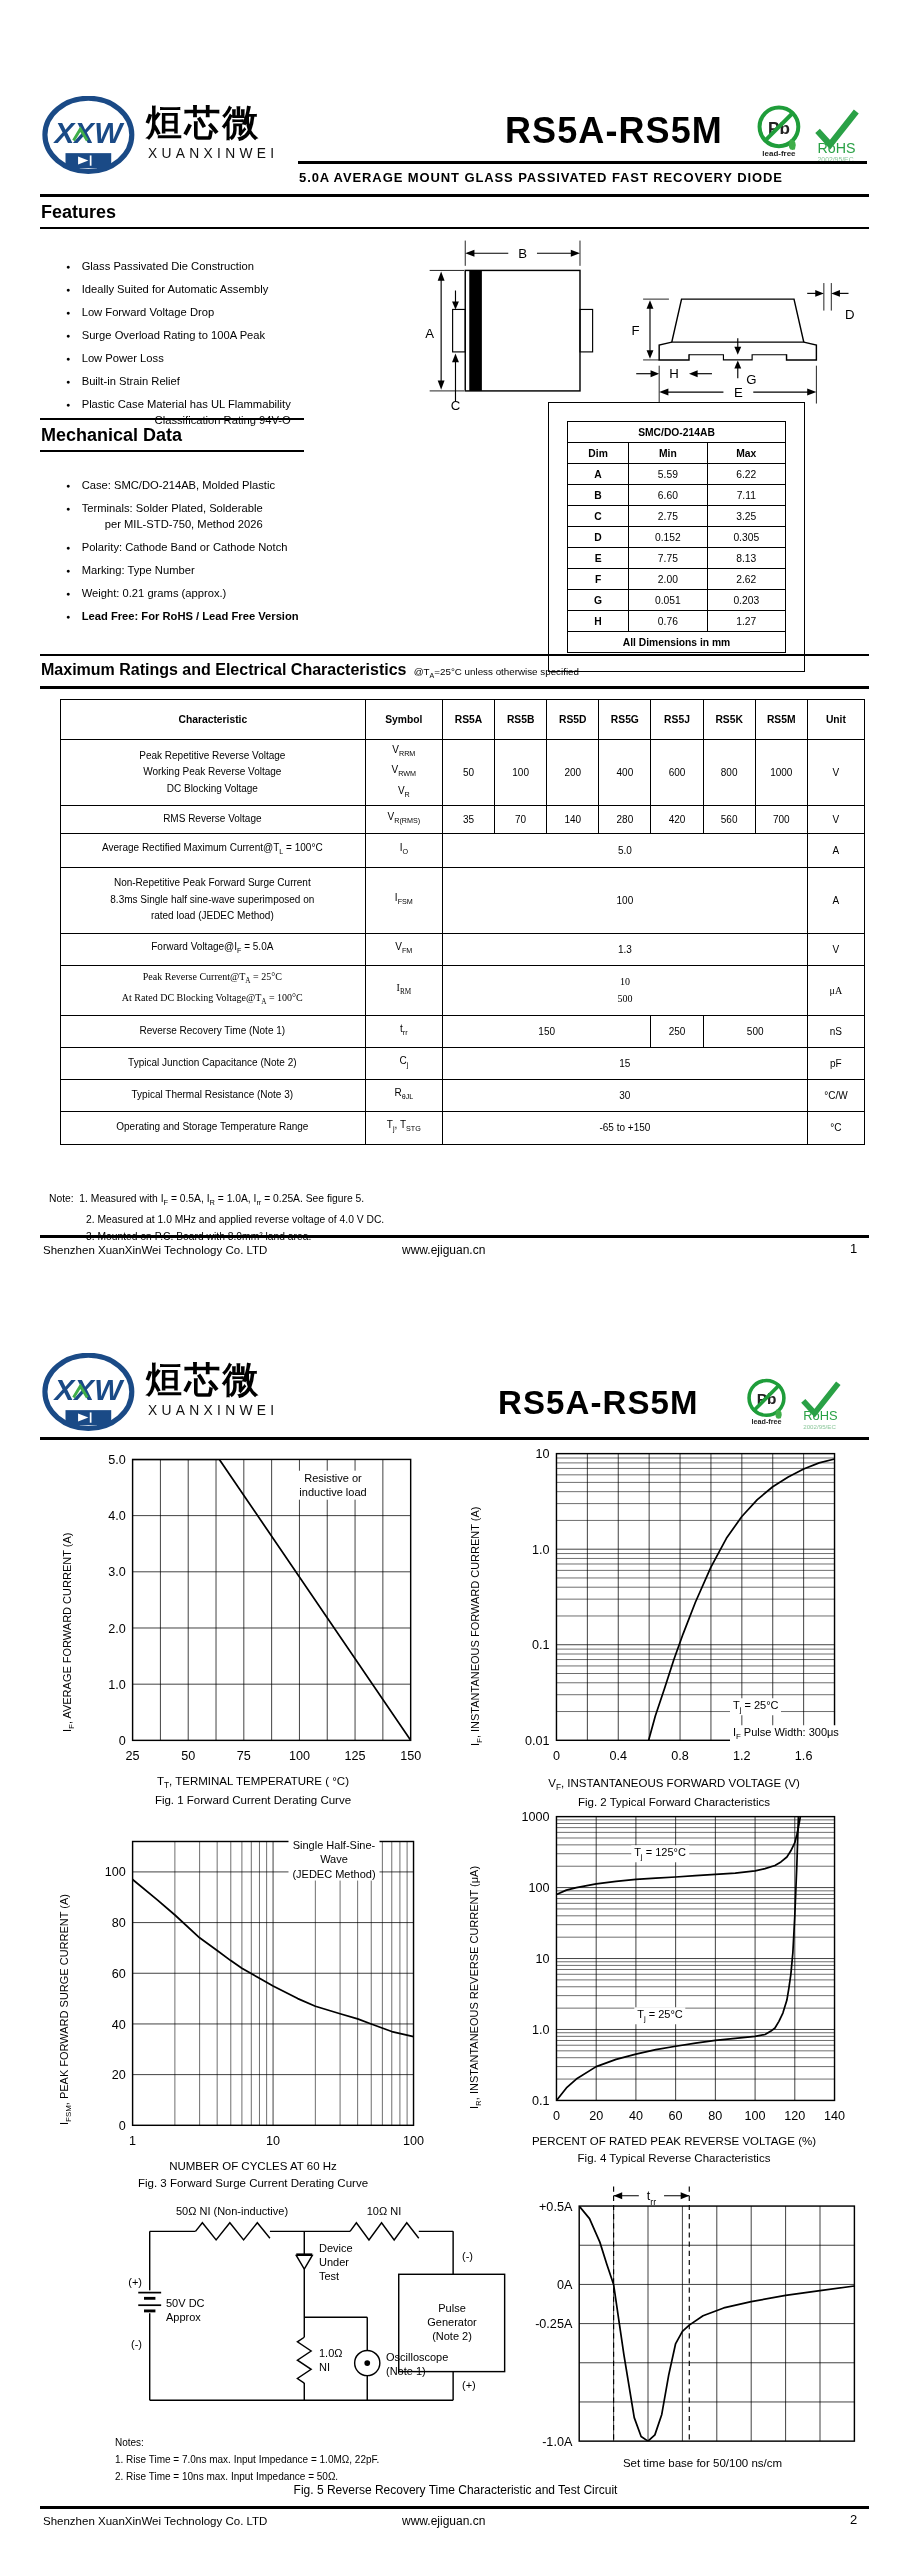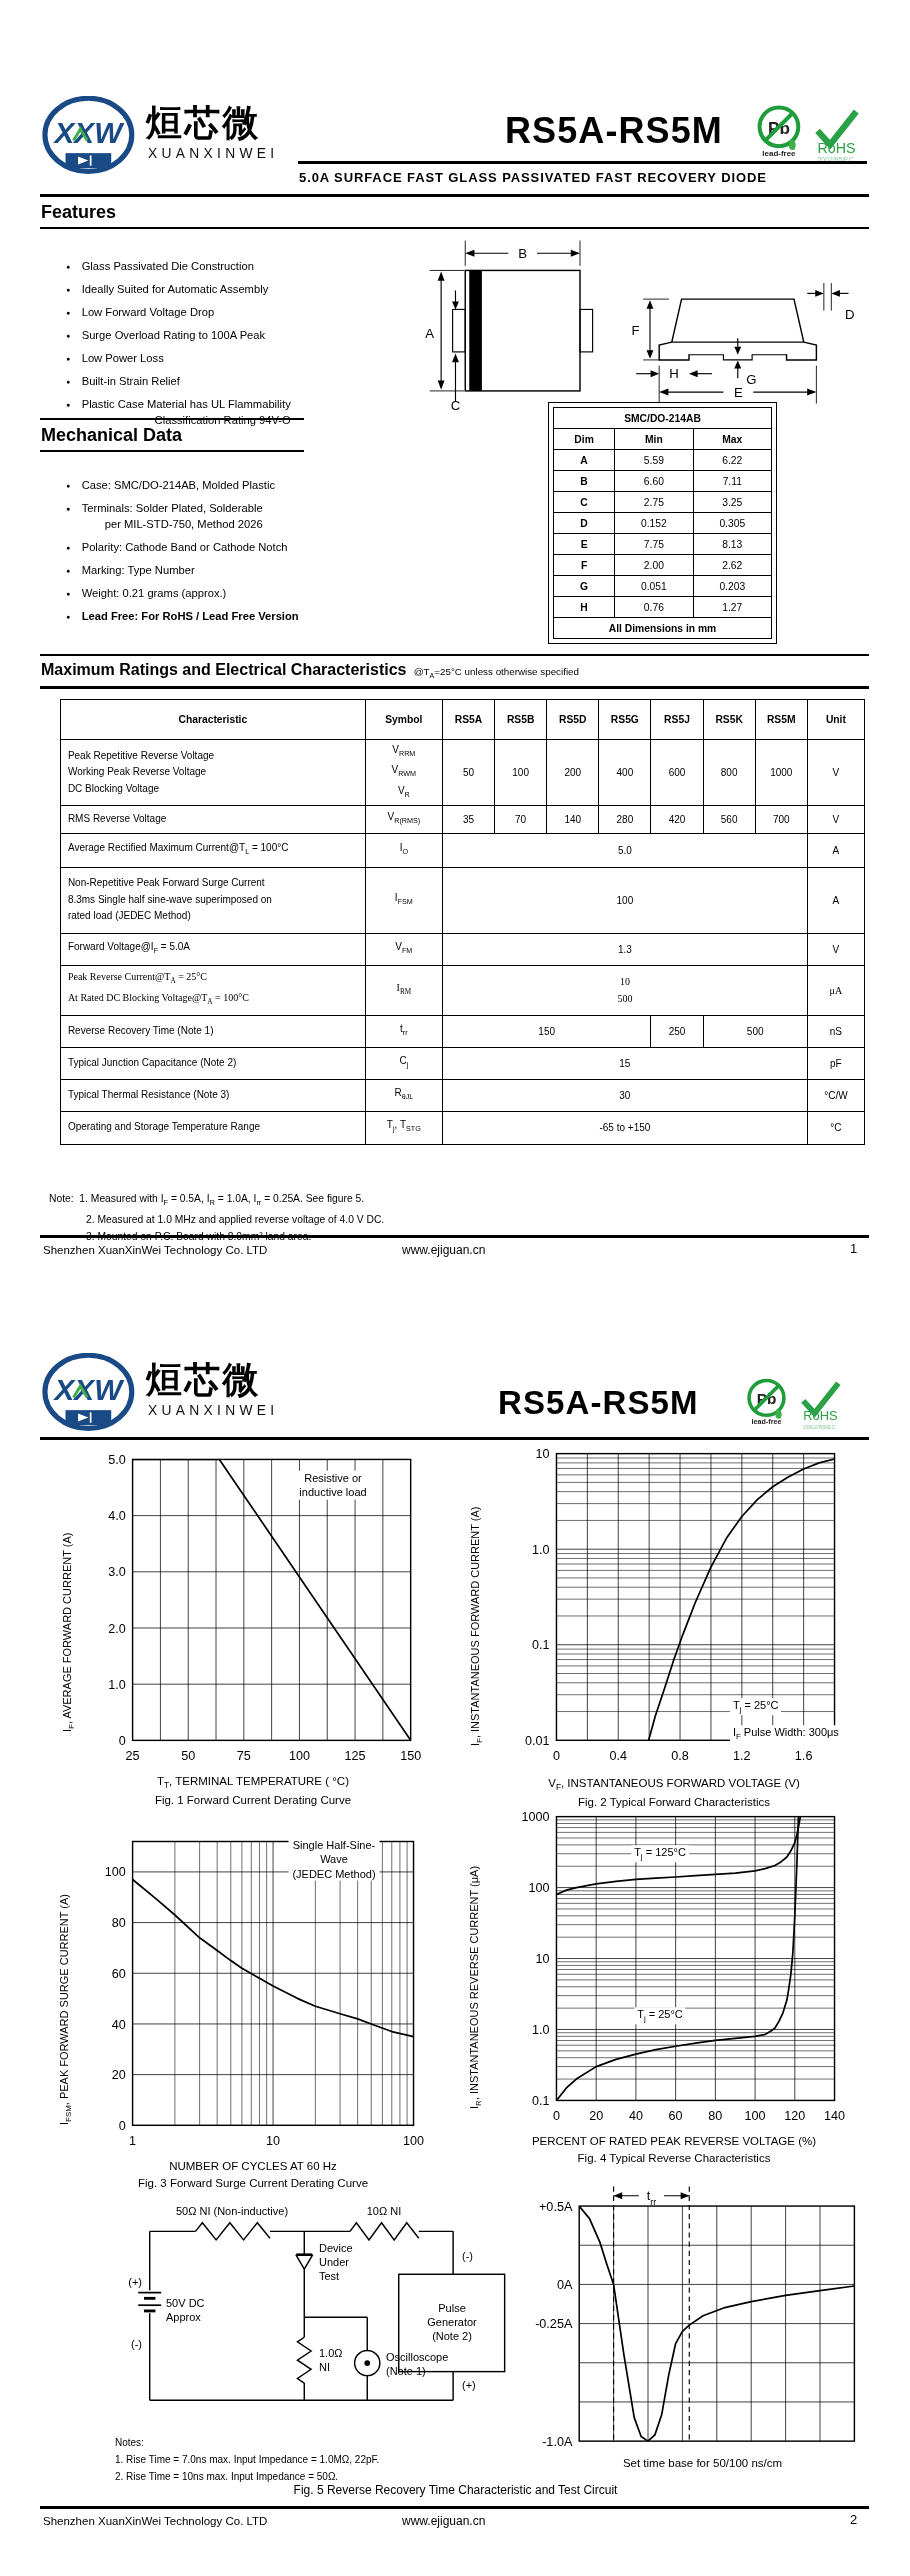--- a/index.html
+++ b/index.html
@@ -11,31 +11,31 @@
   .subtitle{font-weight:bold;font-size:13px;letter-spacing:0.9px;white-space:nowrap;}
   .sec-head{font-weight:bold;font-size:18px;}
   .logo-cn{position:absolute;left:106px;top:3.4px;font-size:36px;font-weight:600;letter-spacing:2.3px;white-space:nowrap;}
   .logo-en{position:absolute;left:108px;top:50px;font-size:13.8px;letter-spacing:4.3px;white-space:nowrap;color:#111;}
   ul.blist{list-style:none;margin:16px;padding:0;text-align:right;}
   ul.blist li{display:flex;gap:11.5px;margin-bottom:7.5px;font-size:11.2px;}
   ul.blist .blt{font-size:6.9px;line-height:15.5px;}
   ul.blist .txt{white-space:pre-line;line-height:15.5px;}
   .bold{font-weight:bold;}
   
-  .dimwrap{position:absolute;left:548px;top:402px;width:219px;border:1.1px solid #000;padding:4px;background:#fff;}
+  .dimwrap{position:absolute;left:548px;top:402px;width:219px;border:1.1px solid #000;padding:18px;background:#fff;}
   #dimtbl{border-collapse:collapse;width:100%;font-size:10.3px;}
   #dimtbl td{border:0.9px solid #000;text-align:center;height:18px;}
   #dimtbl .ttl{font-weight:bold;}
   
   #ratings{border-collapse:collapse;table-layout:fixed;width:805px;border:1.7px solid #000;font-size:10px;}
   #ratings th,#ratings td{border-left:0.9px solid #000;border-right:0.9px solid #000;
       border-top:1.4px solid #000;border-bottom:1.4px solid #000;padding:0;text-align:center;vertical-align:middle;}
   #ratings th{font-size:10.3px;font-weight:bold;}
   #ratings td.c-char{text-align:left;padding:2.3px 8px 2.3px 6.9px;}
-  #ratings td.c-char .line{display:flex;justify-content:flex-start;line-height:16.6px;}
+  #ratings td.c-char .line{display:flex;justify-content:center;line-height:16.6px;}
   #ratings td .vline{line-height:17px;white-space:pre-line;}
   sub{font-size:72%;}
   
   .figure{position:absolute;}
   .svg-wrap{position:absolute;}
   svg text{font-family:"Liberation Sans","DejaVu Sans",sans-serif;}
   .ylabel{position:absolute;transform:rotate(-90deg);transform-origin:0 0;white-space:nowrap;font-size:11px;}
   .xlabel{position:absolute;text-align:center;font-size:11.5px;}
   .caption{position:absolute;text-align:center;font-size:11.5px;}
   .chart-anno{position:absolute;transform:translate(-50%,-50%);background:#fff;font-size:11px;
@@ -79,21 +79,21 @@
     </div>
     <div class="abs" style="left:808px;top:107px">
       <svg width="55" height="57" viewBox="0 0 95 100">
         <polyline points="16,42 38,66 84,8" fill="none" stroke="#2aa146" stroke-width="11"></polyline>
         <text x="16" y="80" font-size="25" fill="#2aa146">RoHS</text>
         <text x="16" y="96" font-size="12" fill="#8cc79b">2002/95/EC</text>
       </svg>
     </div>
 
     <div class="rule" style="left:298px;top:161px;width:569px;height:3.4px"></div>
-    <div class="abs subtitle" style="left:299px;top:170px">5.0A SURFACE FAST GLASS PASSIVATED FAST RECOVERY DIODE</div>
+    <div class="abs subtitle" style="left:299px;top:170px">5.0A AVERAGE MOUNT GLASS PASSIVATED FAST RECOVERY DIODE</div>
 
     <div class="rule" style="left:40px;top:194px;width:829px;height:3.4px"></div>
 
     <div class="abs sec-head" style="left:41px;top:202px">Features</div>
     <div class="rule" style="left:40px;top:227px;width:829px;height:2.3px"></div>
 
     <ul class="blist abs" style="left:50px;top:243px;width:344px">
       <li>
           <span class="blt">●</span>
           <span class="txt">Glass Passivated Die Construction</span>

